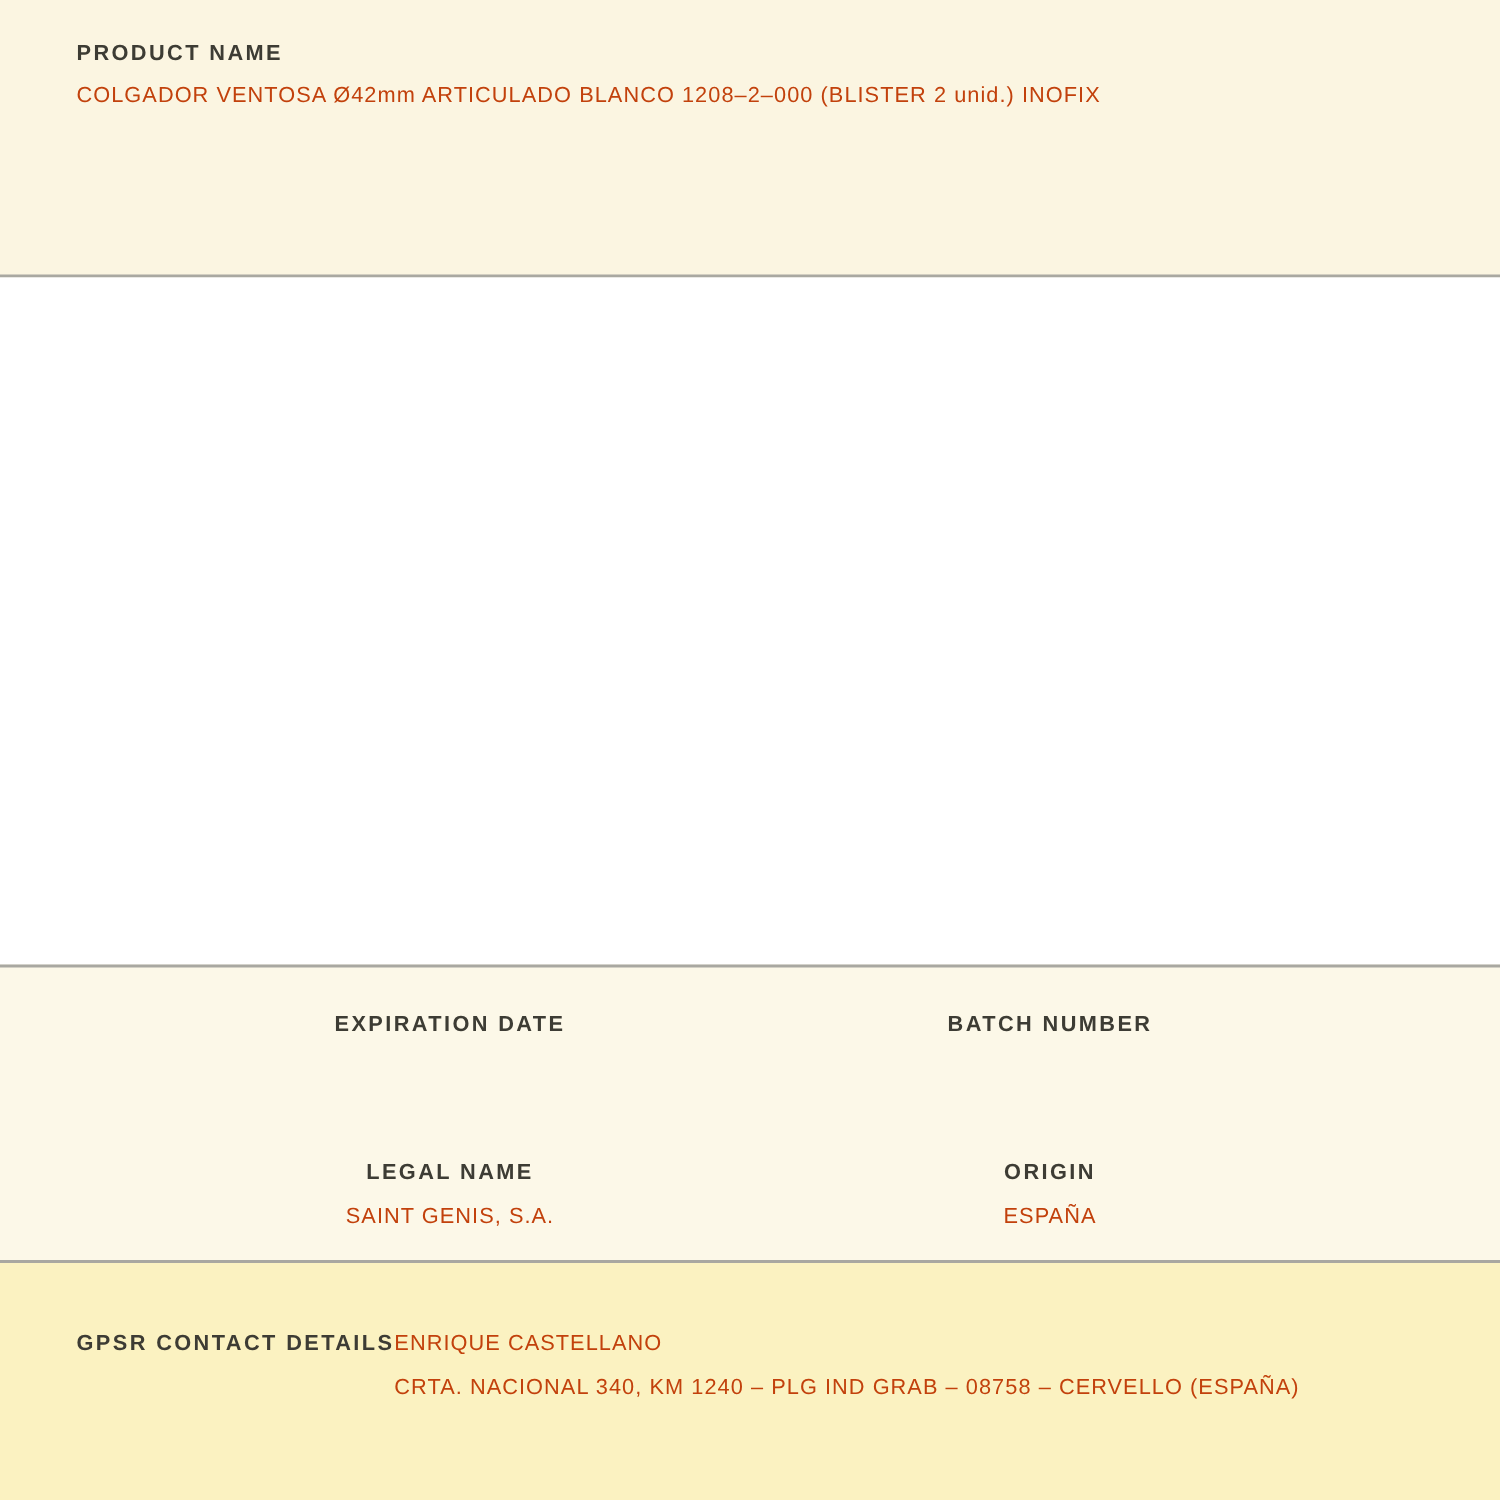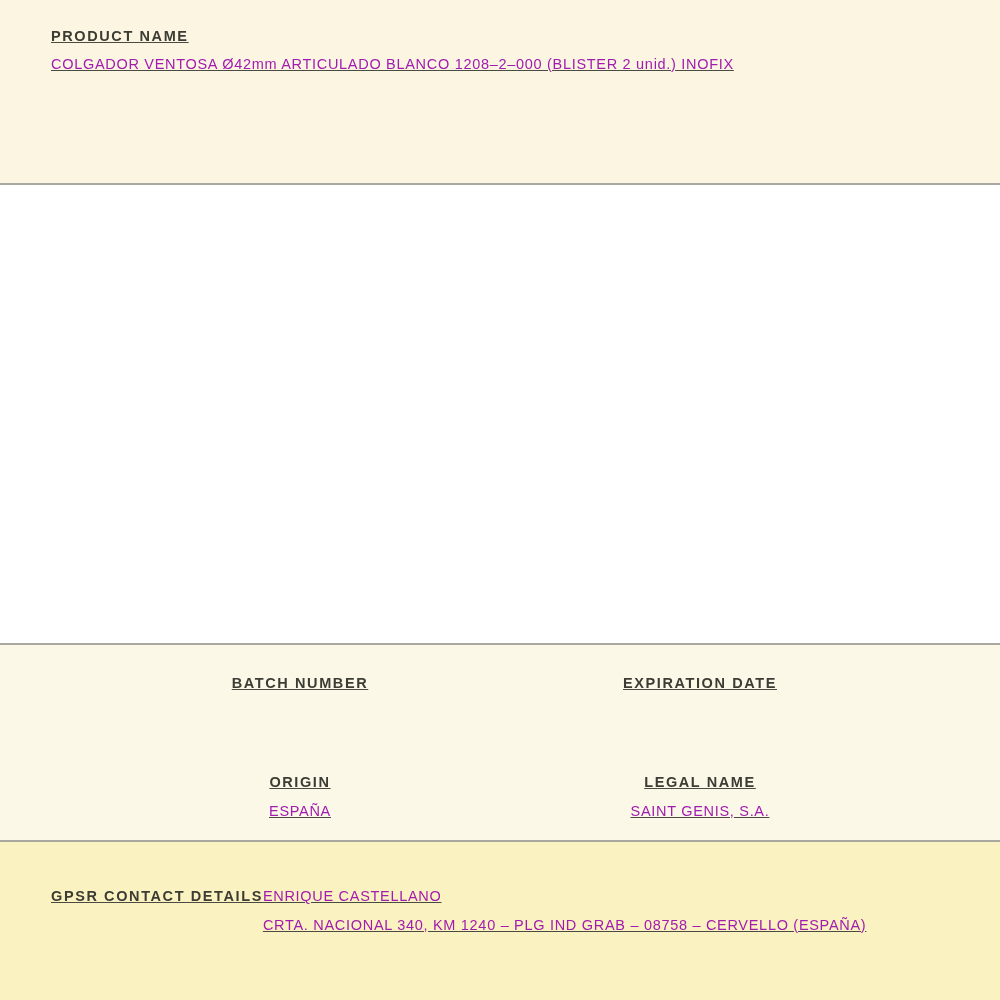--- a/index.html
+++ b/index.html
@@ -8,21 +8,20 @@
     background: #ffffff;
   }
   .page {
     position: relative;
     width: 1000px;
     height: 1000px;
     overflow: hidden;
     font-family: "Liberation Sans", sans-serif;
     color: #4b4a42;
     background: #ffffff;
-    text-decoration: underline;
   }
   .sec { box-sizing: border-box; width: 1000px; }
 
   
   .sec-top {
     height: 185px;
     background: #fbf5e1;
     border-bottom: 2px solid #a9a8a1;
     padding: 0 51px;
   }
@@ -33,21 +32,21 @@
     letter-spacing: 1.6px;
     line-height: 19px;
     color: #3d3c34;
   }
   .value {
     margin: 0;
     font-size: 14.5px;
     font-weight: normal;
     letter-spacing: 0.7px;
     line-height: 19px;
-    color: #a21caf;
+    color: #c2410c;
   }
   .sec-top .field-product .label { padding-top: 27px; }
   .sec-top .field-product .value { margin-top: 9px; }
   .sec-top .field-ean .label { margin-top: 45px; }
   .sec-top .field-ean .value { margin-top: 10px; }
 
   
   .sec-blank {
     height: 458px;
     background: #ffffff;
@@ -99,36 +98,36 @@
       <h2 class="label">PRODUCT NAME</h2>
       <p class="value">COLGADOR VENTOSA Ø42mm ARTICULADO BLANCO 1208–2–000 (BLISTER 2 unid.) INOFIX</p>
     </div>
   </section>
 
   <section class="sec sec-blank"></section>
 
   <section class="sec sec-mid">
     <div class="grid2 row1">
       <div class="col">
-        <h2 class="label">BATCH NUMBER</h2>
+        <h2 class="label">EXPIRATION DATE</h2>
         <p class="value"></p>
       </div>
       <div class="col">
-        <h2 class="label">EXPIRATION DATE</h2>
+        <h2 class="label">BATCH NUMBER</h2>
         <p class="value"></p>
       </div>
     </div>
     <div class="grid2 row2">
       <div class="col">
+        <h2 class="label">LEGAL NAME</h2>
+        <p class="value">SAINT GENIS, S.A.</p>
+      </div>
+      <div class="col">
         <h2 class="label">ORIGIN</h2>
         <p class="value">ESPAÑA</p>
-      </div>
-      <div class="col">
-        <h2 class="label">LEGAL NAME</h2>
-        <p class="value">SAINT GENIS, S.A.</p>
       </div>
     </div>
   </section>
 
   <section class="sec sec-bottom">
     <div class="contact-flex">
       <h2 class="label">GPSR CONTACT DETAILS</h2>
       <div class="contact-right">
         <p class="value">ENRIQUE CASTELLANO</p>
         <p class="value">CRTA. NACIONAL 340, KM 1240 – PLG IND GRAB – 08758 – CERVELLO (ESPAÑA)</p>

